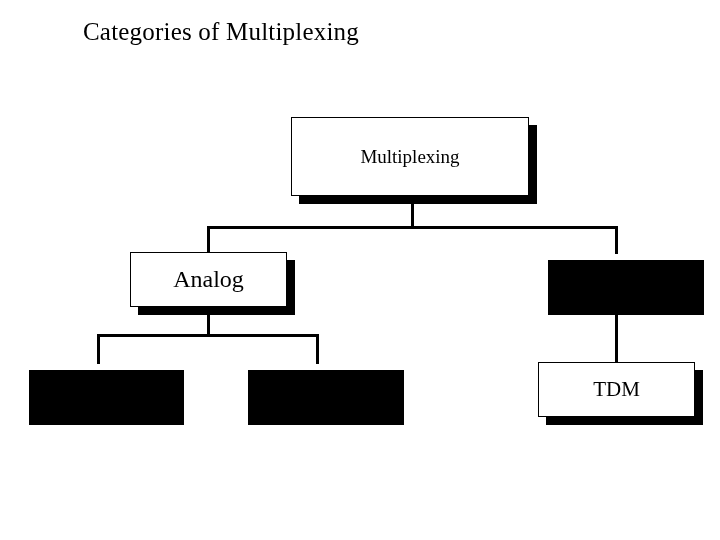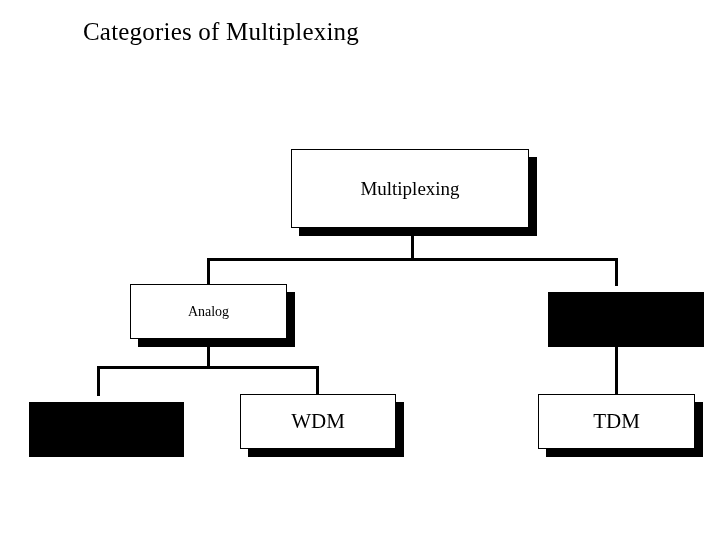--- a/index.html
+++ b/index.html
@@ -31,21 +31,20 @@
     white-space: nowrap;
     letter-spacing: 0.2px;
   }
   
   #diagram {
     position: absolute;
     left: 0;
     top: 0;
     width: 720px;
     height: 482px;
-    margin-top: 32px;
   }
   
   .conn {
     position: absolute;
     background: #000000;
   }
   .conn-v { width: 3px; }
   .conn-h { height: 3px; }
 
   
@@ -64,21 +63,21 @@
     background: #000000;
     z-index: 4;
   }
   .node-label {
     color: #000000;
     font-family: "Liberation Serif", "DejaVu Serif", serif;
     white-space: nowrap;
     text-align: center;
   }
   .node-root .node-label { font-size: 19px; }
-  .node-mid  .node-label { font-size: 14px; }
+  .node-mid  .node-label { font-size: 24px; }
   .node-leaf .node-label { font-size: 21px; }
 </style>
 </head>
 <body>
 
 <div id="slide">
 
   <div id="slide-title">Categories of Multiplexing</div>
 
   <div id="diagram">
@@ -103,23 +102,20 @@
     <div class="node-shadow" style="left:138px; top:260px; width:157px; height:55px;"></div>
     <div class="node node-mid" style="left:130px; top:252px; width:157px; height:55px;">
       <span class="node-label">Analog</span>
     </div>
 
     <div class="node-shadow" style="left:548px; top:260px; width:156px; height:55px;"></div>
 
     <div class="node-shadow" style="left:29px; top:370px; width:155px; height:55px;"></div>
 
     <div class="node-shadow" style="left:248px; top:370px; width:156px; height:55px;"></div>
-    <div class="node node-leaf" style="left:240px; top:362px; width:156px; height:55px;">
-      <span class="node-label">WDM</span>
-    </div>
 
     <div class="node-shadow" style="left:546px; top:370px; width:157px; height:55px;"></div>
     <div class="node node-leaf" style="left:538px; top:362px; width:157px; height:55px;">
       <span class="node-label">TDM</span>
     </div>
 
   </div>
 </div>
 
 </body></html>

